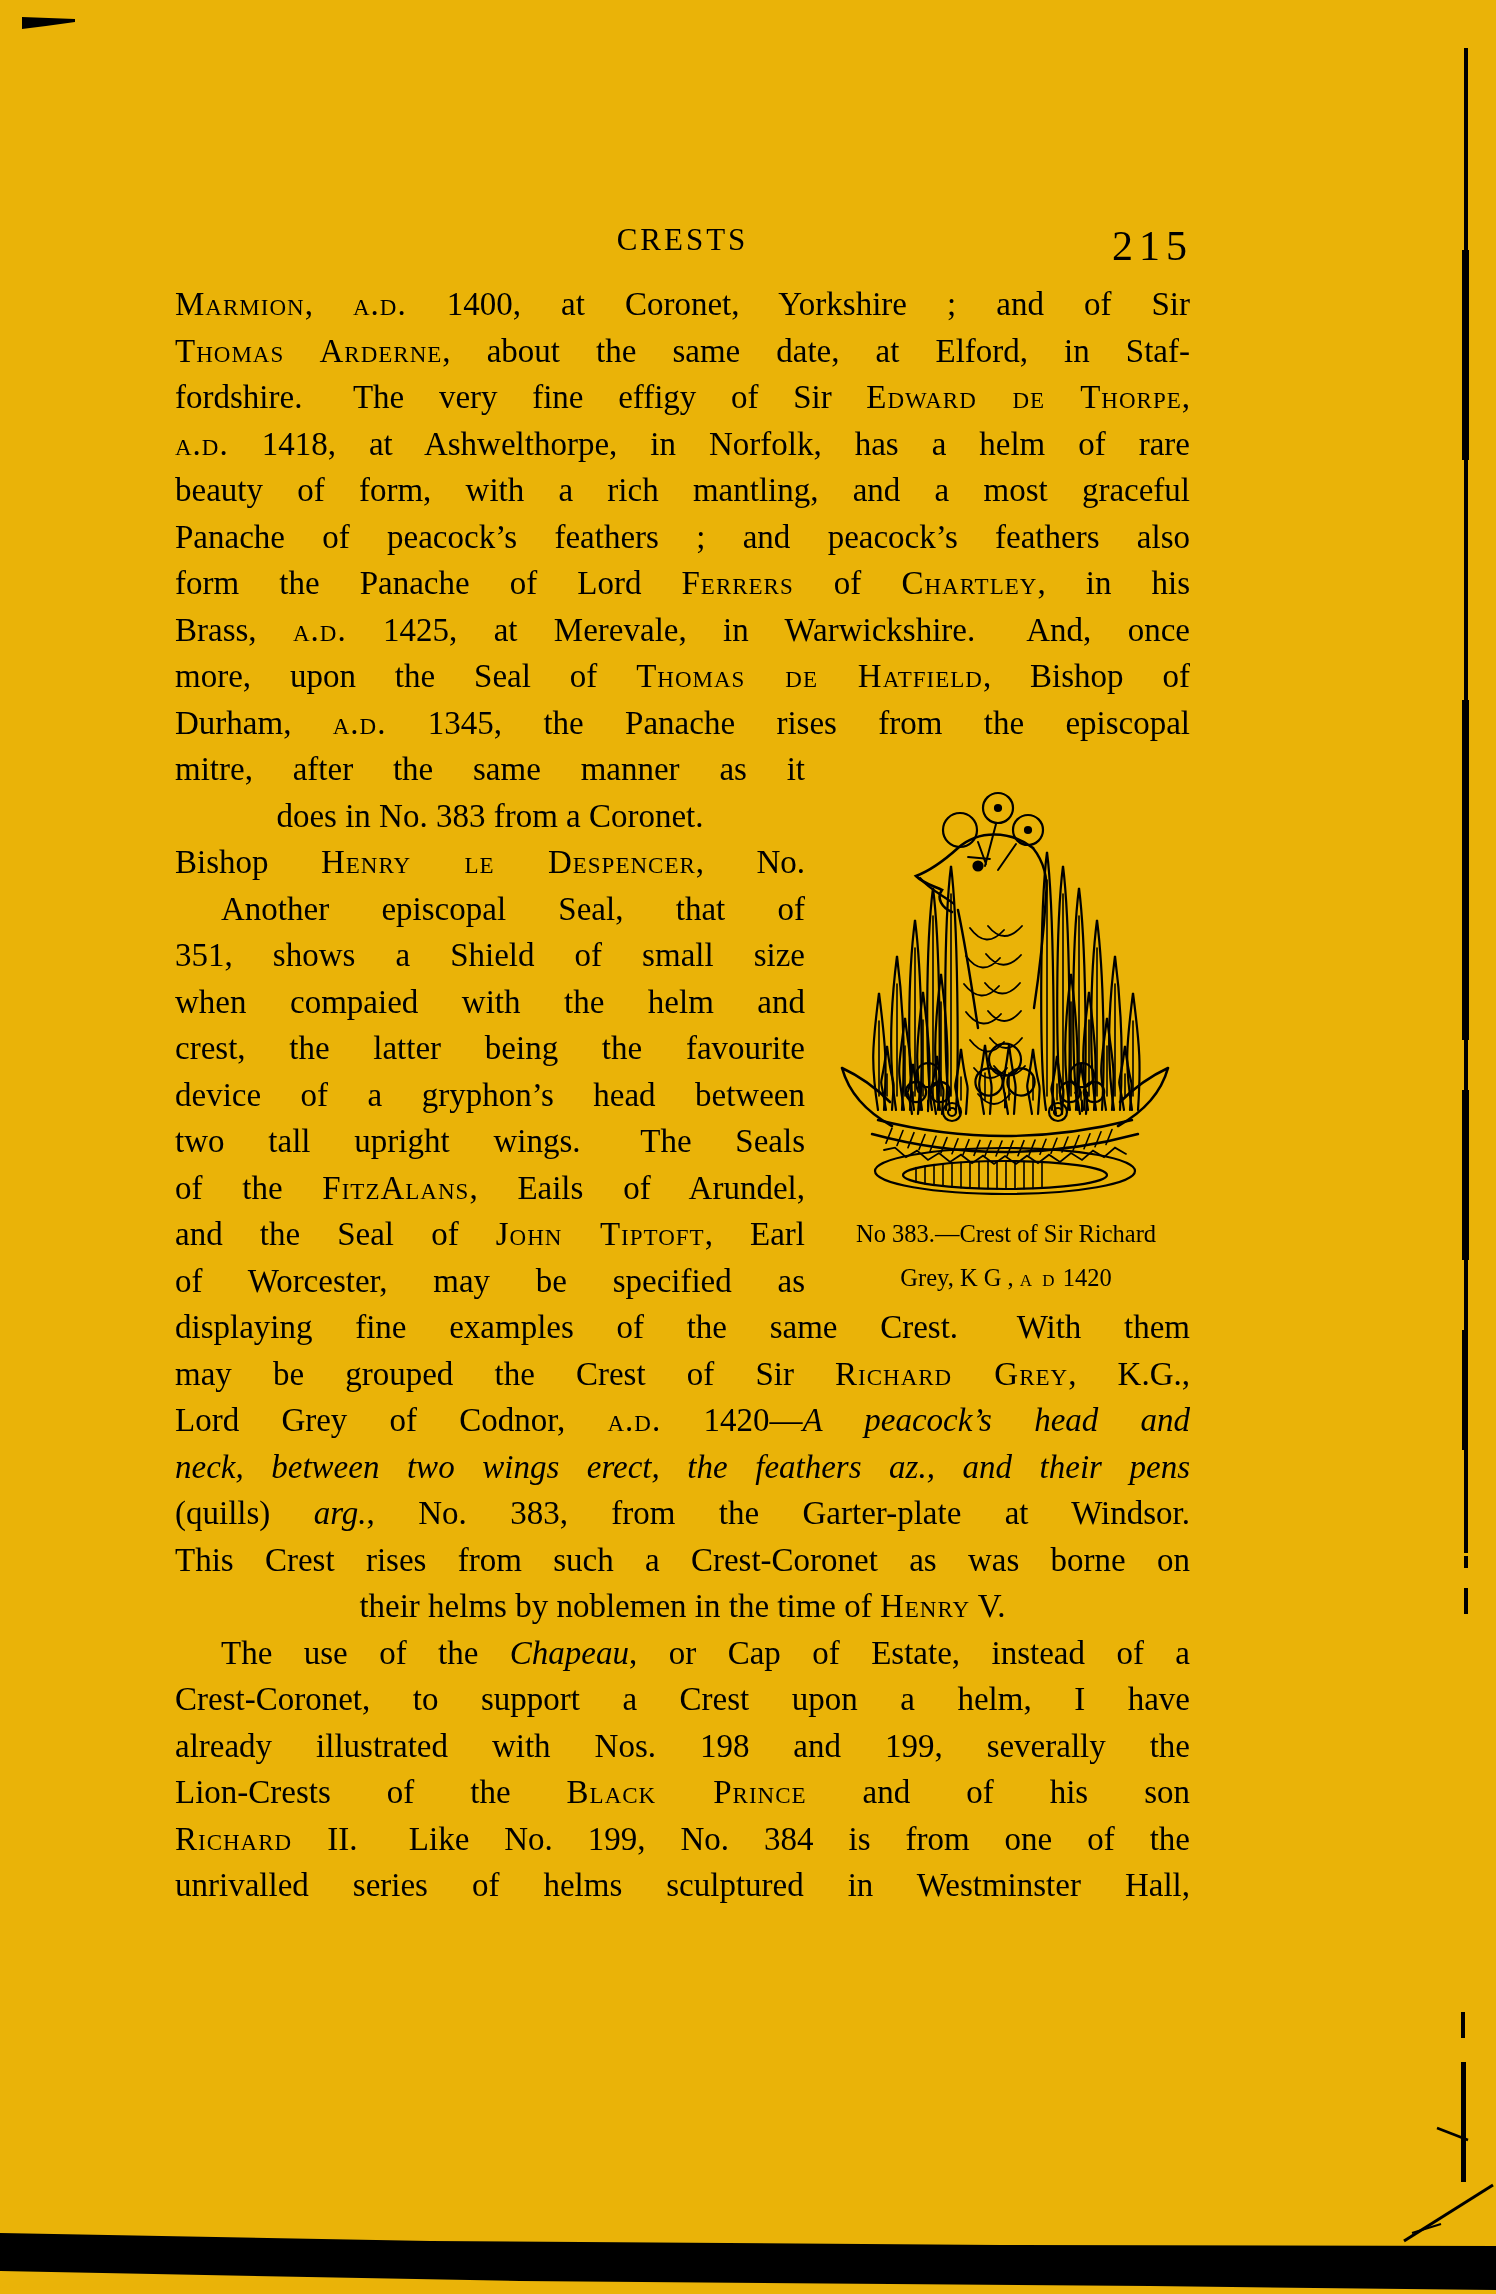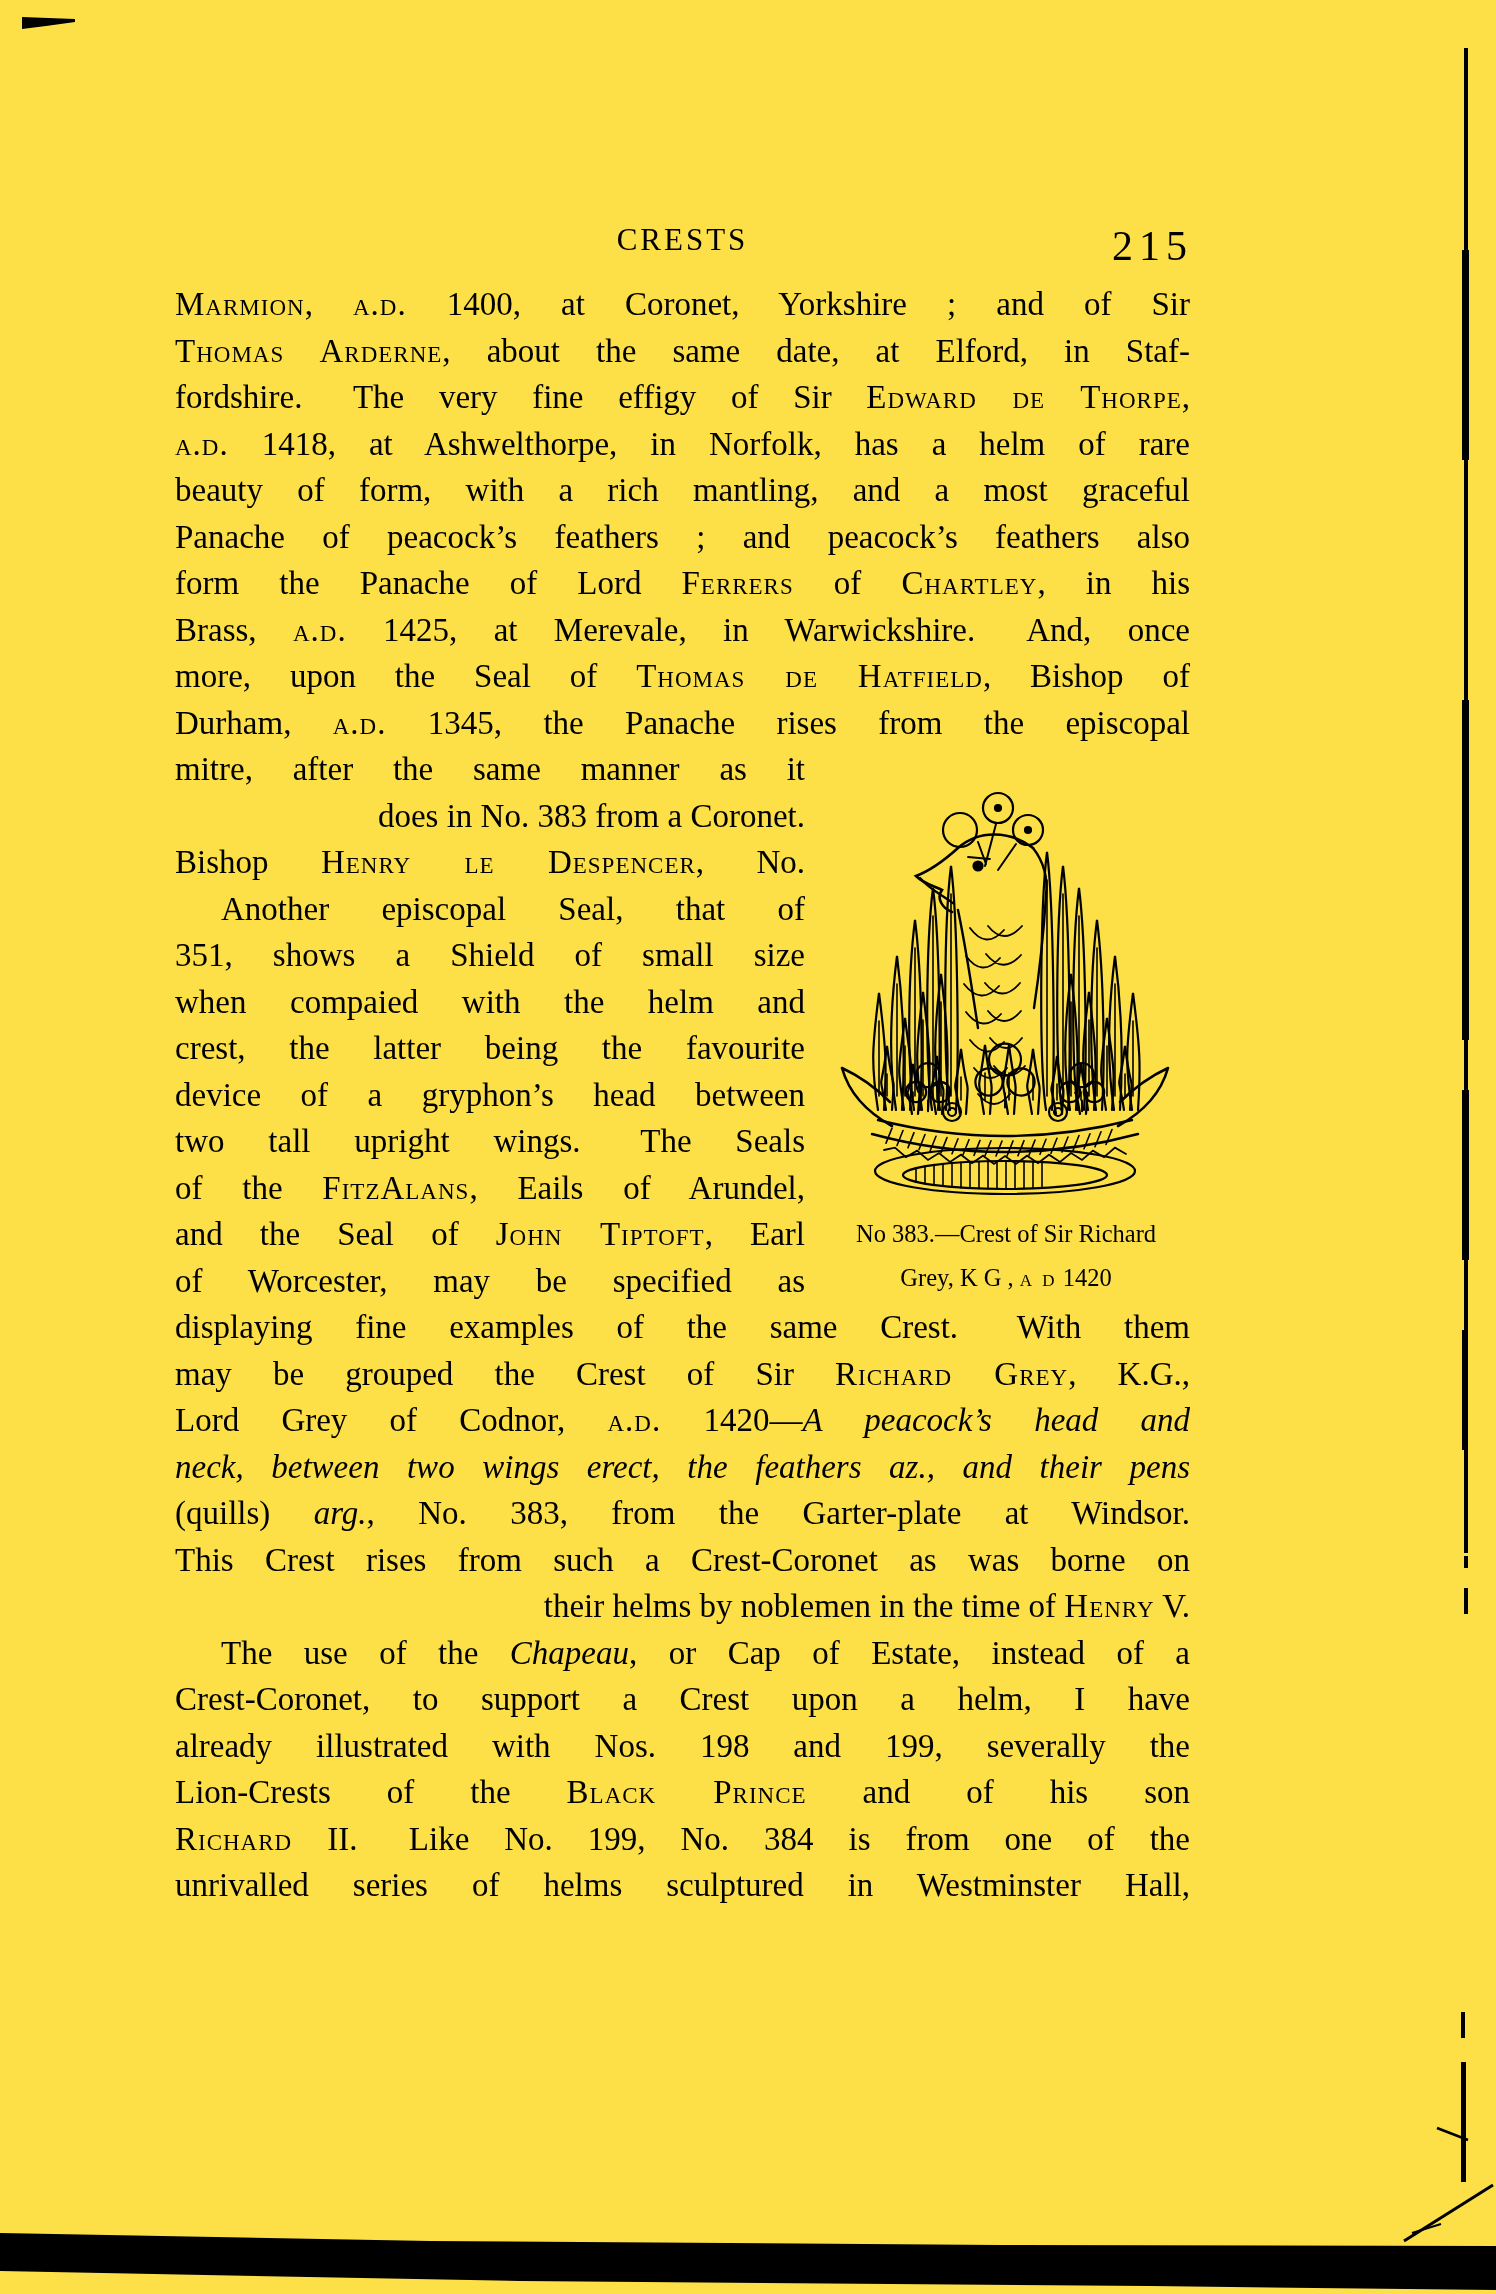--- a/index.html
+++ b/index.html
@@ -1,32 +1,32 @@
 <!DOCTYPE html>
 <html><head>
 <meta charset="utf-8">
 <style>
   html,body{margin:0;padding:0;background:#e8e8e8;}
   .page{
-    position:relative;width:1496px;height:2294px;background:#fde047;
+    position:relative;width:1496px;height:2294px;background:#eab308;
     font-family:"Liberation Serif","DejaVu Serif",serif;color:#000;
     overflow:hidden;margin:0 auto;
   }
   .header-title{
     position:absolute;top:222px;left:175px;width:1015px;text-align:center;
     font-size:31px;letter-spacing:3px;
   }
   .page-number{
     position:absolute;top:222px;left:1112px;font-size:42px;letter-spacing:6px;
   }
   #text-block{position:absolute;left:175px;top:281px;width:1015px;}
   .line{height:46.5px;line-height:46.5px;font-size:33px;}
   .line.narrow{width:630px;}
   .line.just{text-align:justify;text-align-last:justify;}
-  .line.left{text-align:right;}
+  .line.left{text-align:center;}
   .line.ind{text-indent:46px;}
   .sc{font-variant-caps:small-caps;letter-spacing:1px;}
   .it{font-style:italic;}
   #figure-block{position:absolute;left:820px;top:778px;width:372px;}
   #figure-block svg{display:block;}
   .caption{font-size:24.5px;line-height:32px;text-align:center;margin-top:12px;}
   .caption .sc{letter-spacing:2px;}
   .vline{position:absolute;background:#000;}
   #artifact-overlay{position:absolute;left:0;top:0;pointer-events:none;}
 </style>

